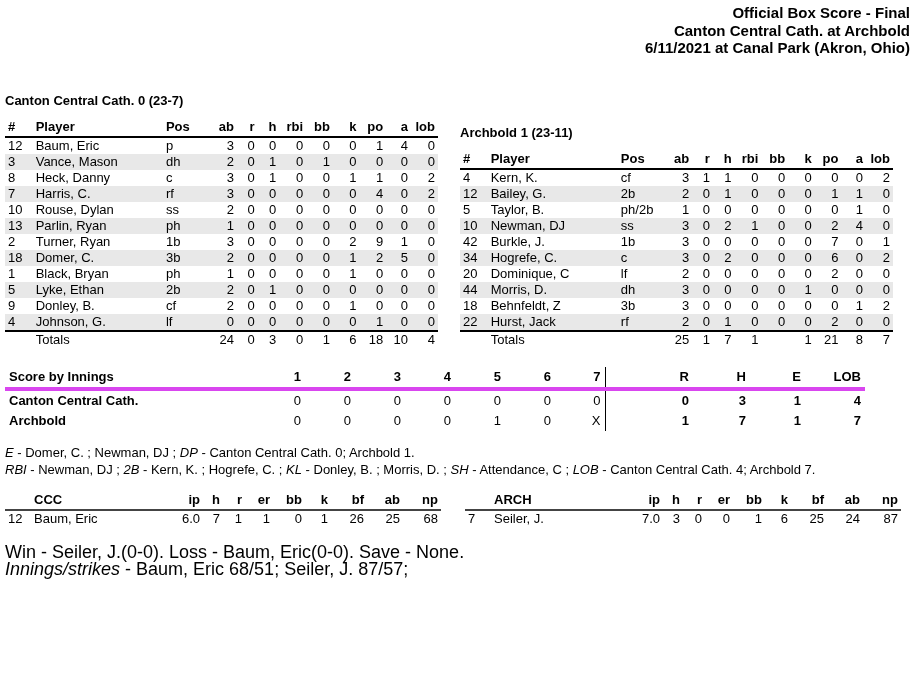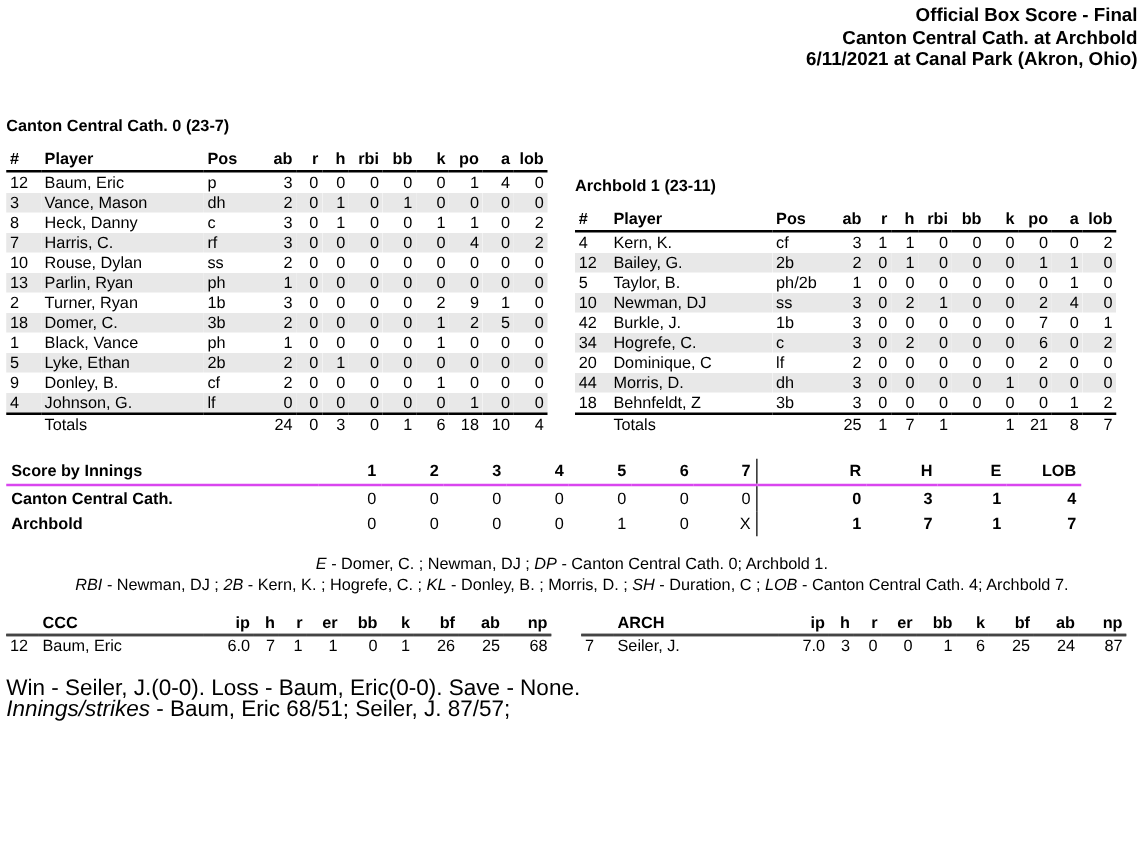--- a/index.html
+++ b/index.html
@@ -31,28 +31,28 @@
   }
   .stat th { font-weight: bold; }
   .stat thead th { border-bottom: 2px solid #000; height: 18px; }
   .bat tbody tr:nth-child(even) { background: #e8e8e8; }
   .stat tfoot td { border-top: 2px solid #000; background: #fff; }
   .bat th.c0, .bat td.c0, .bat th.c1, .bat td.c1, .bat th.c2, .bat td.c2 { text-align: left; }
 
   
   table.inn { border-collapse: collapse; table-layout: fixed; margin-top: 19px; }
   .inn th, .inn td { padding: 0 4px; height: 20px; line-height: 20px; text-align: right; white-space: nowrap; }
-  .inn thead th { font-weight: bold; border-bottom: 2px solid #d946ef; height: 18px; }
+  .inn thead th { font-weight: bold; border-bottom: 4px solid #d946ef; height: 18px; }
   .inn .team { text-align: left; }
   .inn td.team { font-weight: bold; }
   .inn .sum { font-weight: bold; }
   .inn .last-inn { border-right: 1px solid #000; }
 
   
-  .notes { margin-top: 13px; font-size: 13px; line-height: 17px; text-align: center; }
+  .notes { margin-top: 13px; font-size: 13px; line-height: 17px; }
   .it { font-style: italic; }
 
   
   .pitching { display: flex; gap: 24px; margin-top: 14px; align-items: flex-start; }
   .pitch-col { width: 436px; }
   .pitch thead th { border-bottom: 2px solid #444; }
   .pitch th.c0, .pitch td.c0, .pitch th.c1, .pitch td.c1 { text-align: left; }
 
   .pitch-notes { margin-top: 17px; font-size: 18px; line-height: 17px; }
   .footer { margin-top: 14px; font-size: 13px; line-height: 17px; }
@@ -212,21 +212,21 @@
               <td class="c5">0</td>
               <td class="c6">0</td>
               <td class="c7">0</td>
               <td class="c8">1</td>
               <td class="c9">2</td>
               <td class="c10">5</td>
               <td class="c11">0</td>
             </tr>
             <tr>
               <td class="c0">1</td>
-              <td class="c1">Black, Vance</td>
+              <td class="c1">Black, Bryan</td>
               <td class="c2">ph</td>
               <td class="c3">1</td>
               <td class="c4">0</td>
               <td class="c5">0</td>
               <td class="c6">0</td>
               <td class="c7">0</td>
               <td class="c8">1</td>
               <td class="c9">0</td>
               <td class="c10">0</td>
               <td class="c11">0</td>
@@ -445,20 +445,34 @@
               <td class="c2">3b</td>
               <td class="c3">3</td>
               <td class="c4">0</td>
               <td class="c5">0</td>
               <td class="c6">0</td>
               <td class="c7">0</td>
               <td class="c8">0</td>
               <td class="c9">0</td>
               <td class="c10">1</td>
               <td class="c11">2</td>
+            </tr>
+            <tr>
+              <td class="c0">22</td>
+              <td class="c1">Hurst, Jack</td>
+              <td class="c2">rf</td>
+              <td class="c3">2</td>
+              <td class="c4">0</td>
+              <td class="c5">1</td>
+              <td class="c6">0</td>
+              <td class="c7">0</td>
+              <td class="c8">0</td>
+              <td class="c9">2</td>
+              <td class="c10">0</td>
+              <td class="c11">0</td>
             </tr>
           </tbody>
         <tfoot>
           <tr>
             <td class="c0"></td>
             <td class="c1">Totals</td>
             <td class="c2"></td>
             <td>25</td>
             <td>1</td>
             <td>7</td>
@@ -532,21 +546,21 @@
           <td class="sum">1</td>
           <td class="sum">7</td>
           <td class="sum">1</td>
           <td class="sum">7</td>
         </tr>
       </tbody>
   </table>
 
   <div class="notes">
     <div><span class="it">E</span><span> - Domer, C. ; Newman, DJ ; </span><span class="it">DP</span><span> - Canton Central Cath. 0; Archbold 1.</span></div>
-    <div><span class="it">RBI</span><span> - Newman, DJ ; </span><span class="it">2B</span><span> - Kern, K. ; Hogrefe, C. ; </span><span class="it">KL</span><span> - Donley, B. ; Morris, D. ; </span><span class="it">SH</span><span> - Duration, C ; </span><span class="it">LOB</span><span> - Canton Central Cath. 4; Archbold 7.</span></div>
+    <div><span class="it">RBI</span><span> - Newman, DJ ; </span><span class="it">2B</span><span> - Kern, K. ; Hogrefe, C. ; </span><span class="it">KL</span><span> - Donley, B. ; Morris, D. ; </span><span class="it">SH</span><span> - Attendance, C ; </span><span class="it">LOB</span><span> - Canton Central Cath. 4; Archbold 7.</span></div>
   </div>
 
   <div class="pitching">
 
     <div class="pitch-col">
       <table class="stat pitch">
         <colgroup>
           <col style="width:26px">
             <col style="width:132px">
             <col style="width:40px">

